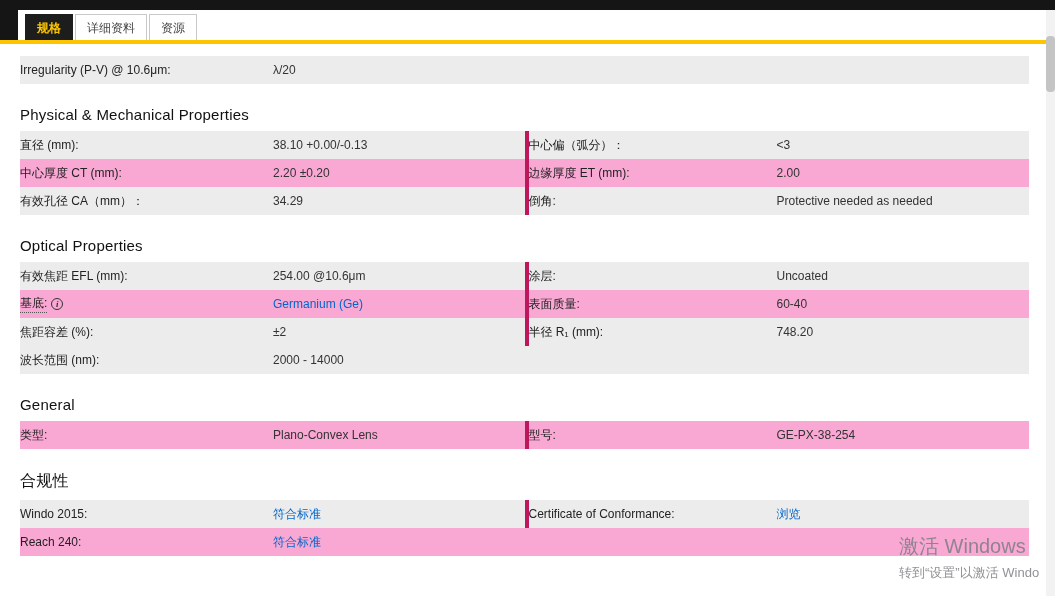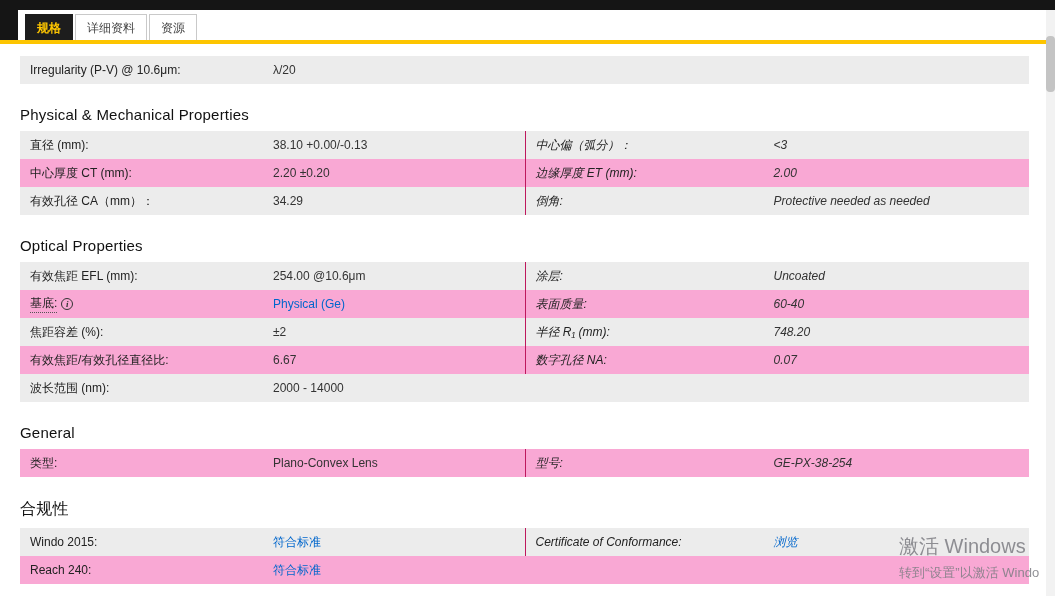--- a/index.html
+++ b/index.html
@@ -27,23 +27,23 @@
   .yellow-line{position:absolute;top:40px;left:0;width:1055px;height:4px;background:var(--accent_yellow);}
 
   .content{position:absolute;top:56px;left:20px;width:1009px;}
   .heading{font-size:15px;font-weight:normal;color:#111;margin:22px 0 8px 0;letter-spacing:.2px;}
   .heading.cn{font-size:16px;}
   .content > .row:first-child{margin-top:0;}
 
   .row{display:flex;min-height:28px;background:#f9a8d4;}
   .row.shaded{background:var(--row_shade);}
   .cell{flex:1 1 50%;display:flex;align-items:center;min-height:28px;font-size:12px;}
-  .cell.right{border-left:1px solid #be185d;font-style:italic;}
+  .cell.right{border-left:4px solid #be185d;}
   .row.full .cell.left{flex:1 1 100%;}
-  .label{width:253px;flex-shrink:0;padding-left:10px;color:#222;display:flex;align-items:center;}
+  .label{width:253px;flex-shrink:0;color:#222;display:flex;align-items:center;}
   .cell.right .label{width:248px;}
   .value{color:#333;padding-right:8px;}
   a.link{color:var(--link_blue);text-decoration:none;cursor:pointer;}
   .dotted{border-bottom:1px dotted #555;}
   .info-badge{
     display:inline-flex;justify-content:center;align-items:center;
     width:12px;height:12px;border:1px solid #333;border-radius:50%;
     font-size:9px;line-height:9px;margin-left:4px;color:#333;flex-shrink:0;
     font-family:"Liberation Serif","DejaVu Serif",serif;font-style:italic;font-weight:bold;
   }
@@ -124,49 +124,39 @@
       <span class="value">Uncoated</span>
     </div>
   </div>
 
   <div class="row">
     <div class="cell left">
       <span class="label">
         <span class="dotted">基底:</span>
         <span class="info-badge">i</span>
       </span>
-      <a class="value link">Physical (Ge)</a>
+      <a class="value link">Germanium (Ge)</a>
     </div>
     <div class="cell right">
       <span class="label">表面质量:</span>
       <span class="value">60-40</span>
     </div>
   </div>
 
   <div class="row shaded">
     <div class="cell left">
       <span class="label">焦距容差 (%):</span>
       <span class="value">±2</span>
     </div>
     <div class="cell right">
       <span class="label">半径 R₁ (mm):</span>
       <span class="value">748.20</span>
     </div>
   </div>
 
-  <div class="row">
-    <div class="cell left">
-      <span class="label">有效焦距/有效孔径直径比:</span>
-      <span class="value">6.67</span>
-    </div>
-    <div class="cell right">
-      <span class="label">数字孔径 NA:</span>
-      <span class="value">0.07</span>
-    </div>
-  </div>
 
   <div class="row shaded full">
     <div class="cell left">
       <span class="label">波长范围 (nm):</span>
       <span class="value">2000 - 14000</span>
     </div>
   </div>
 
   <div class="heading">General</div>
 

